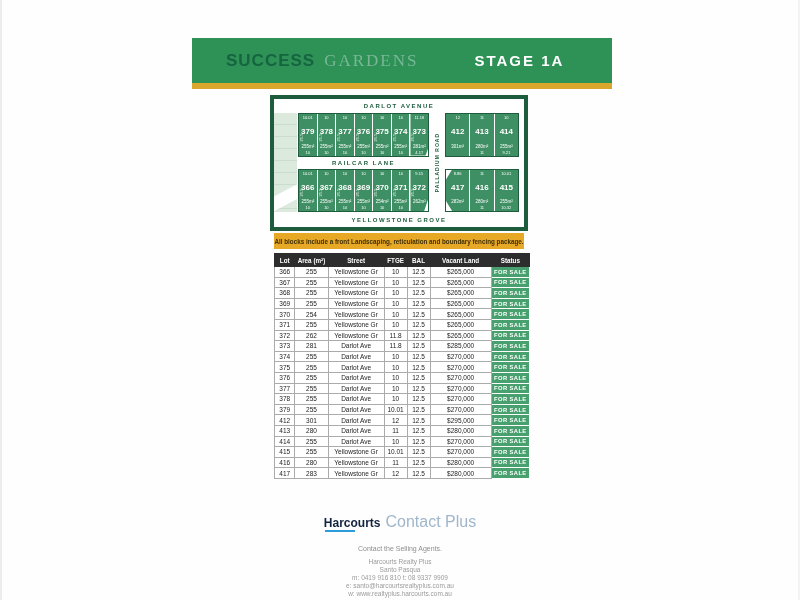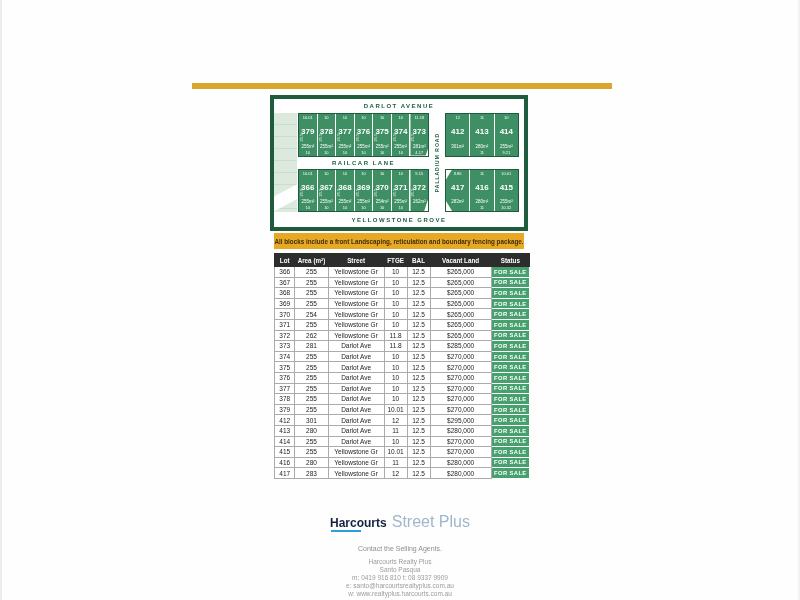--- a/index.html
+++ b/index.html
@@ -58,20 +58,25 @@
   .logo-harcourts .underline { position:absolute; left:1px; bottom:-2px; width:30px; height:2px; background:#2D9CDB; }
   .logo-realty { font-size:16px; font-weight:400; color:#9FB6CB; margin-left:5px; }
   .contact-heading { position:absolute; left:0; top:545px; width:100%; text-align:center; font-size:7px; color:#8E8E8E; }
   .contact-block { position:absolute; left:0; top:558px; width:100%; text-align:center; font-size:6.5px; line-height:8px; color:#9B9B9B; }
 </style>
 </head>
 <body>
 
 <div class="page">
 
+  <div class="banner">
+    <span class="brand-primary">SUCCESS</span>
+    <span class="brand-secondary">GARDENS</span>
+    <span class="stage">STAGE 1A</span>
+  </div>
   <div class="banner-gold"></div>
 
   <div class="map">
     <div class="map-inner">
       <div class="street-band street-top">DARLOT AVENUE</div>
       <div class="map-middle">
         <div class="faded-strip">
           <div class="ghosts"></div>
           <div class="ghost-road"></div>
         </div>
@@ -432,21 +437,21 @@
           <td>$280,000</td>
           <td class="status">FOR SALE</td>
         </tr>
       </tbody>
   </table>
 
   <div class="logo-row">
     <span class="logo-harcourts">
       <span>Harcourts</span>
       <span class="underline"></span>
-    </span><span class="logo-realty">Street Plus</span>
+    </span><span class="logo-realty">Contact Plus</span>
   </div>
   <div class="contact-heading">Contact the Selling Agents.</div>
   <div class="contact-block">
     <div>Harcourts Realty Plus</div>
     <div>Santo Pasqua</div>
     <div>m: 0419 916 810  t: 08 9337 9909</div>
     <div>e: santo@harcourtsrealtyplus.com.au</div>
     <div>w: www.realtyplus.harcourts.com.au</div>
   </div>
 

